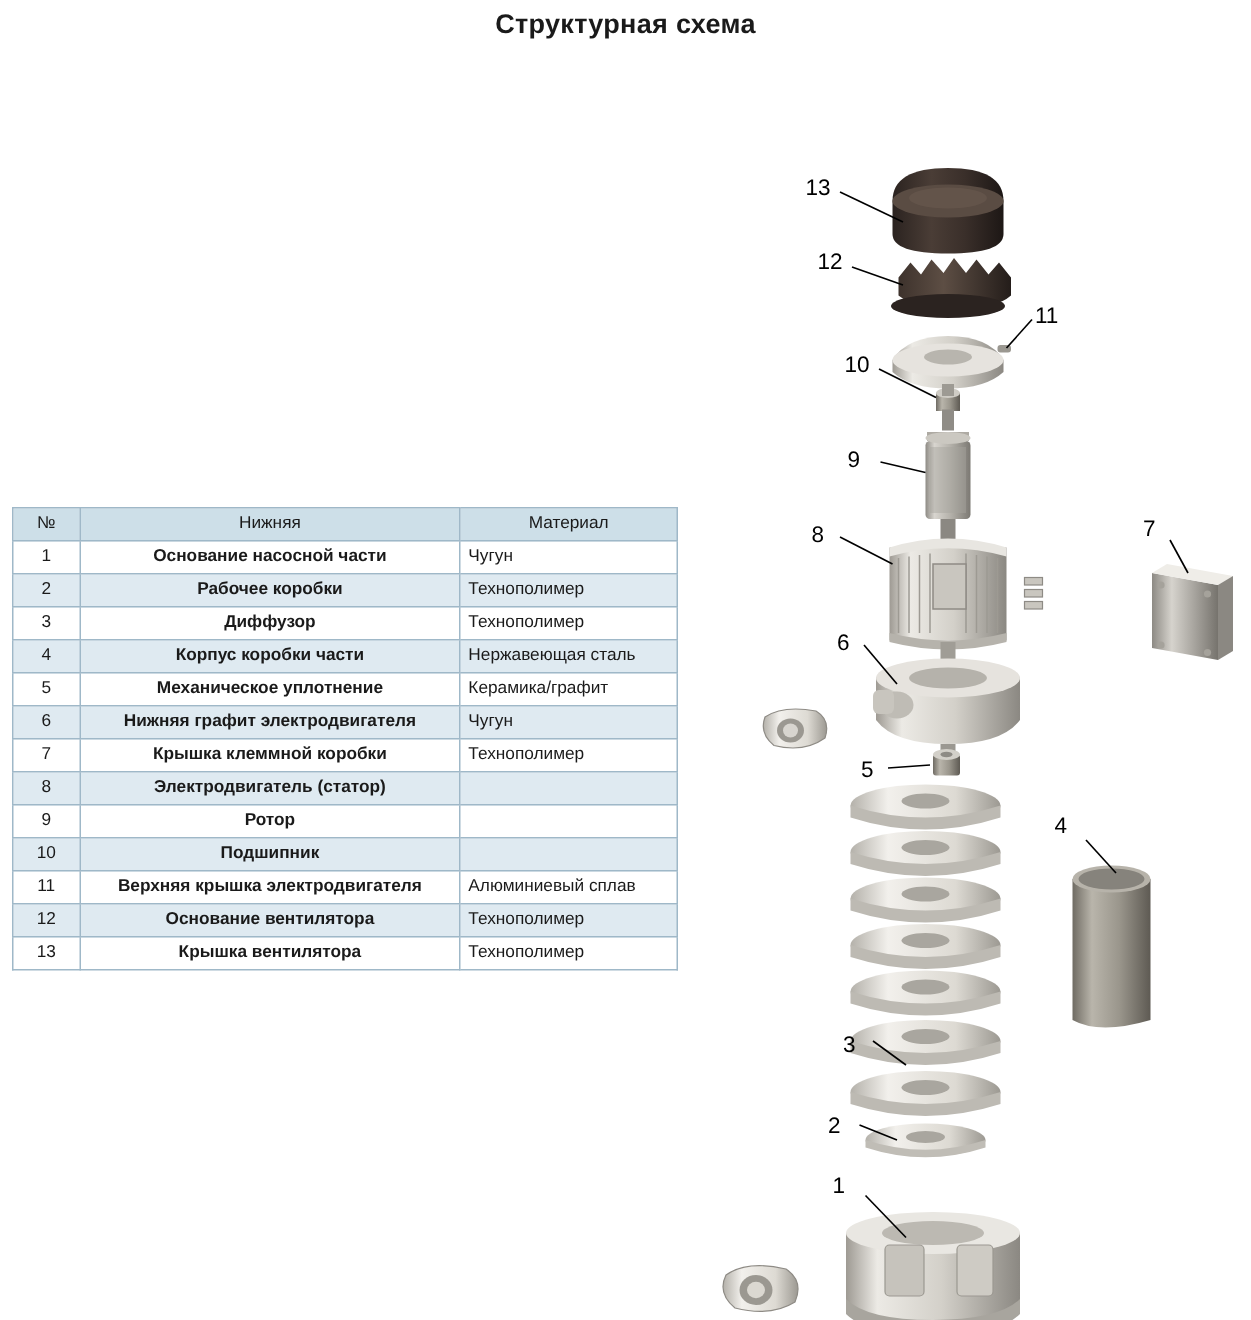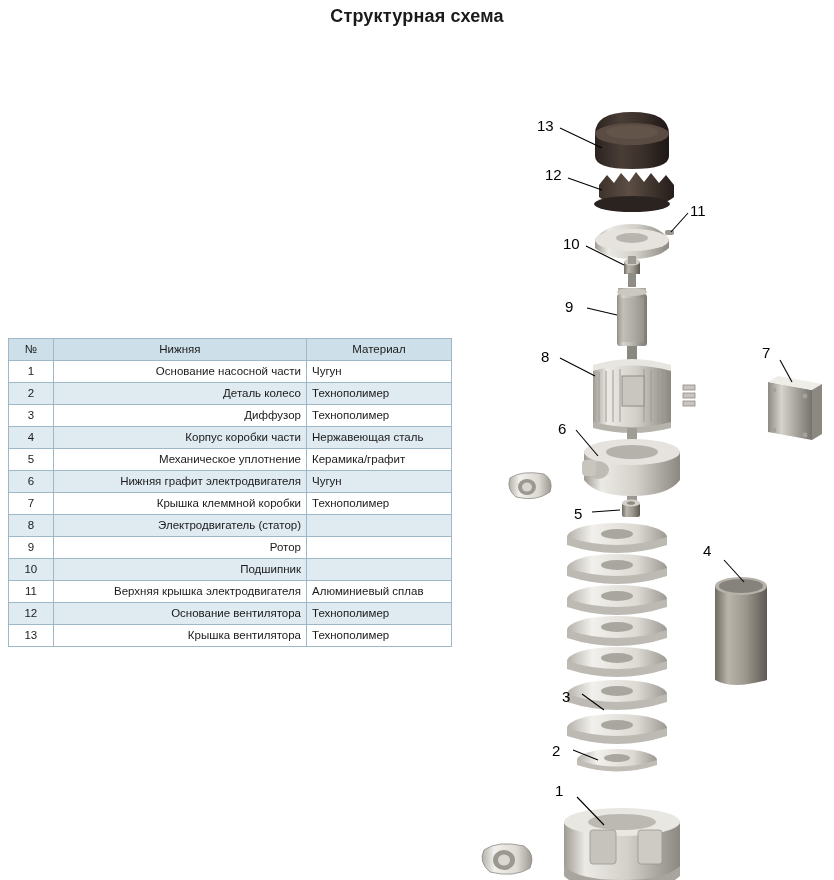--- a/index.html
+++ b/index.html
@@ -48,21 +48,22 @@
     background: #cddfe8;
     text-align: center;
     font-size: 11.5px;
   }
   .parts-table td.col-num {
     width: 36px;
     text-align: center;
   }
   .parts-table td.col-part {
     width: 258px;
-    text-align: right;
+    text-align: center;
+    font-weight: bold;
   }
   .parts-table td.col-mat {
     width: 140px;
     text-align: left;
     margin-top: 36px;
   }
   .parts-table tbody tr.alt td {
     background: #dfeaf1;
   }
   .parts-table tbody tr.plain td {
@@ -100,21 +101,21 @@
     </tr>
   </thead>
   <tbody>
     <tr class="plain">
       <td class="col-num">1</td>
       <td class="col-part">Основание насосной части</td>
       <td class="col-mat">Чугун</td>
     </tr>
     <tr class="alt">
       <td class="col-num">2</td>
-      <td class="col-part">Деталь колесо</td>
+      <td class="col-part">Рабочее коробки</td>
       <td class="col-mat">Технополимер</td>
     </tr>
     <tr class="plain">
       <td class="col-num">3</td>
       <td class="col-part">Диффузор</td>
       <td class="col-mat">Технополимер</td>
     </tr>
     <tr class="alt">
       <td class="col-num">4</td>
       <td class="col-part">Корпус коробки части</td>

